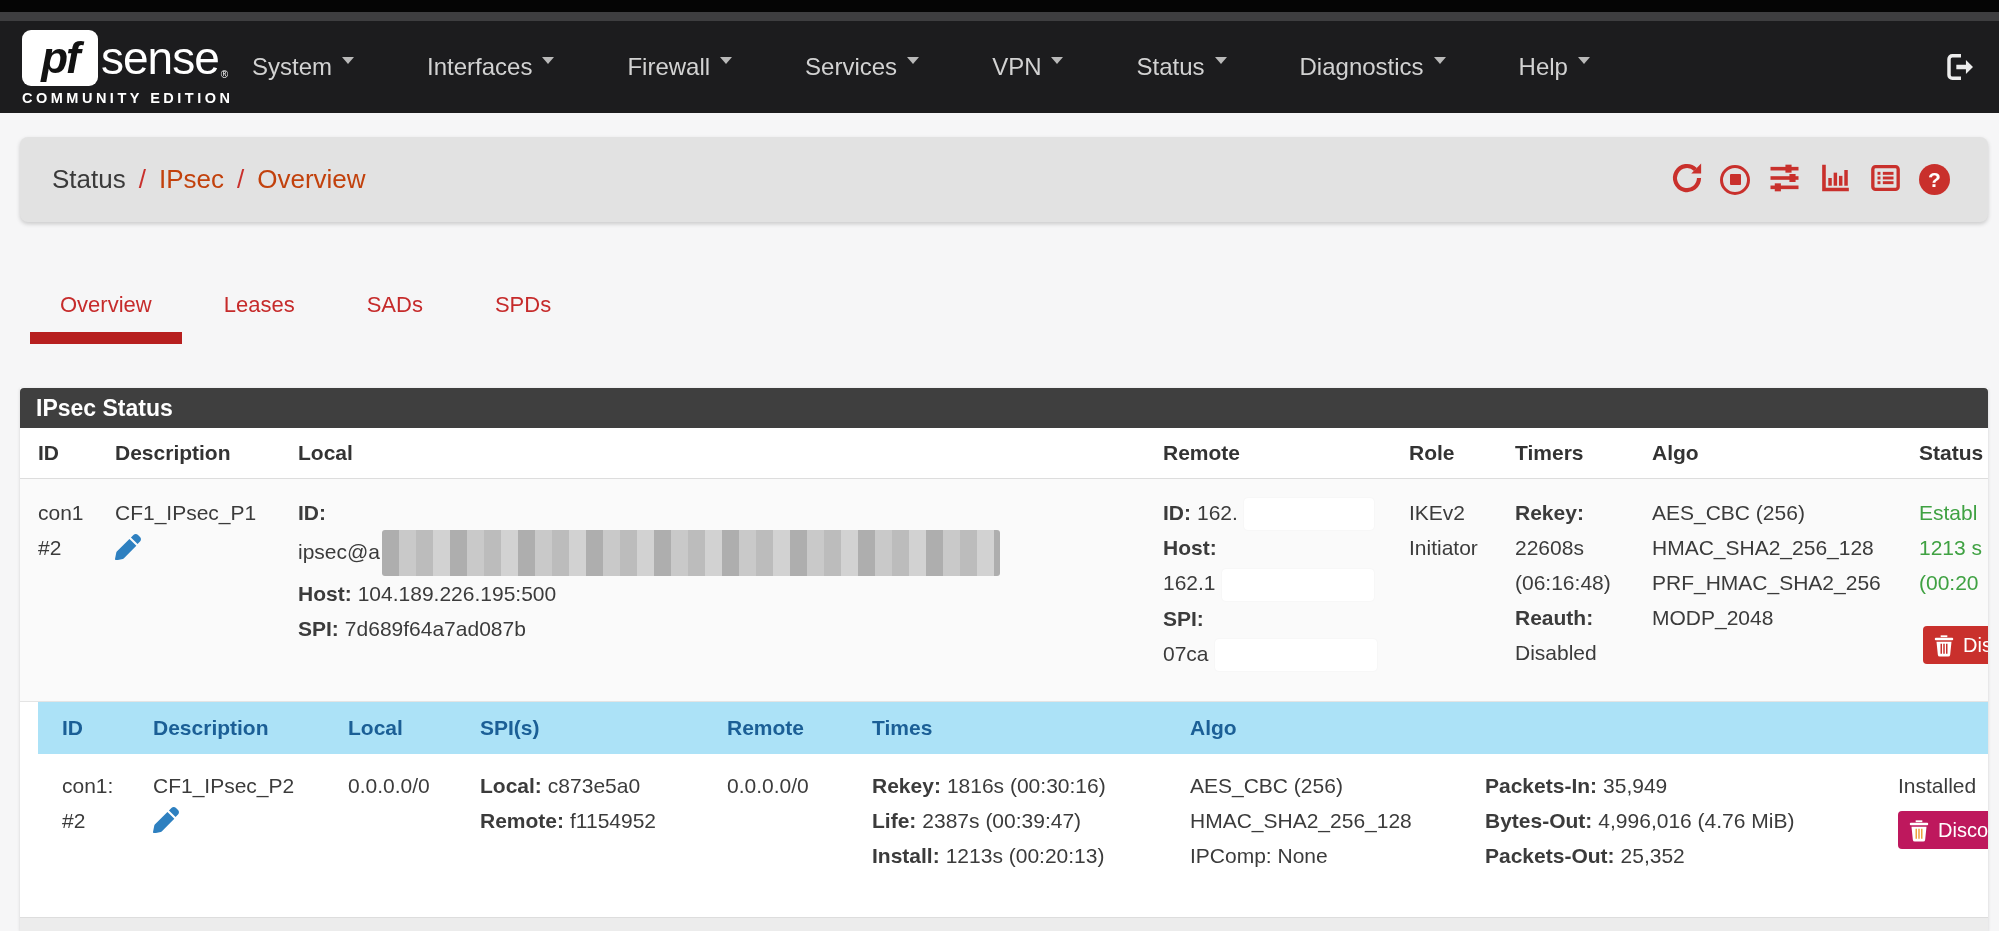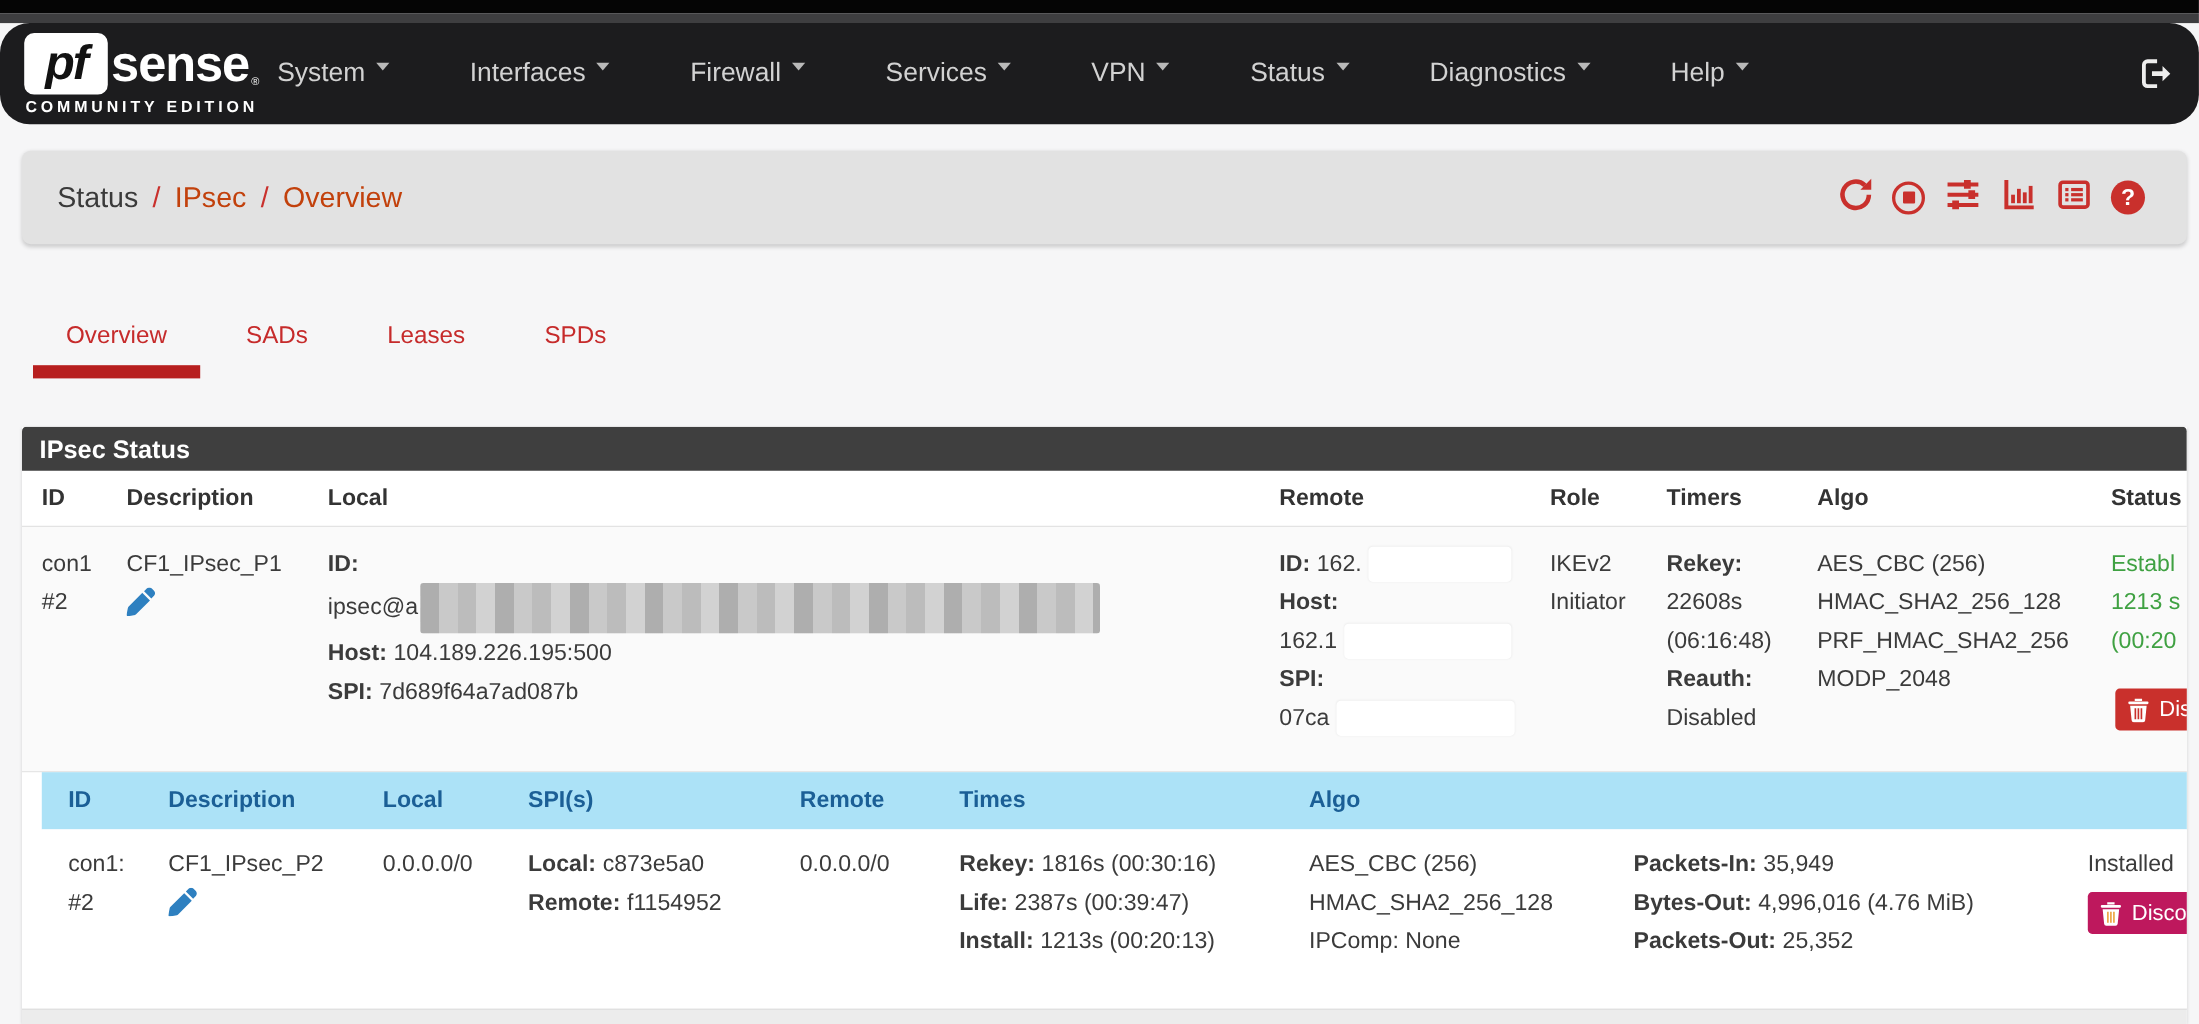--- a/index.html
+++ b/index.html
@@ -6,27 +6,27 @@
   html, body { width: 1999px; height: 931px; overflow: hidden; }
   body {
     position: relative;
     background: #f6f6f7;
     font-family: "Liberation Sans", sans-serif;
     color: #3b3b3b;
   }
   
   .strip1 { position: absolute; top: 0; left: 0; right: 0; height: 12px; background: #050505; }
   .strip2 { position: absolute; top: 12px; left: 0; right: 0; height: 9px; background: #3e3e40; }
-  .navbar { position: absolute; top: 21px; left: 0; right: 0; height: 92px; background: #1c1c1e; border-radius: 27px; }
+  .navbar { position: absolute; top: 21px; left: 0; right: 0; height: 92px; background: #1c1c1e; }
   .brand { position: absolute; left: 22px; top: 9px; cursor: pointer; }
   .brand-row { display: flex; align-items: center; }
   .pf-box { width: 76px; height: 56px; background: #fff; border-radius: 9px;
             display: flex; align-items: center; justify-content: center;
             font-style: italic; font-weight: bold; font-size: 44px; color: #121212; letter-spacing: -2px; }
-  .brand-sense { font-size: 46px; font-weight: bold; color: #fff; letter-spacing: -1px; margin-left: 3px; }
+  .brand-sense { font-size: 46px; font-weight: normal; color: #fff; letter-spacing: -1px; margin-left: 3px; }
   .brand-reg { color: #fff; font-size: 10px; align-self: flex-end; margin: 0 0 6px 2px; }
   .brand-edition { color: #fff; font-weight: bold; font-size: 14.5px; letter-spacing: 3.5px; margin-top: 4px; text-align: center; }
   .nav-items { position: absolute; left: 230px; top: 0; height: 92px; display: flex; align-items: center; }
   .nav-item { color: #d2d2d2; font-size: 24px; padding: 0 22px; margin-right: 29px;
               display: flex; align-items: flex-start; cursor: pointer; }
   .caret { width: 0; height: 0; border-left: 6px solid transparent; border-right: 6px solid transparent;
            border-top: 7px solid #b9b9b9; margin-left: 10px; margin-top: 4px; }
   .signout { position: absolute; right: 22px; top: 30px; cursor: pointer; }
   
   .bc-bar { position: absolute; left: 20px; top: 137px; width: 1968px; height: 85px;
@@ -191,22 +191,22 @@
             <rect x="10" y="14.4" width="8" height="2.2"></rect>
           </g>
         </svg>
     </span>
     <span class="help-icon">?</span>
   </div>
 </div>
 
 <div class="tabs">
   <div class="tab active">Overview</div>
+  <div class="tab">Leases</div>
   <div class="tab">SADs</div>
-  <div class="tab">Leases</div>
   <div class="tab">SPDs</div>
 </div>
 
 <div class="panel">
   <div class="panel-header">
     <span>IPsec Status</span>
   </div>
 
   <div class="tbl">
 

